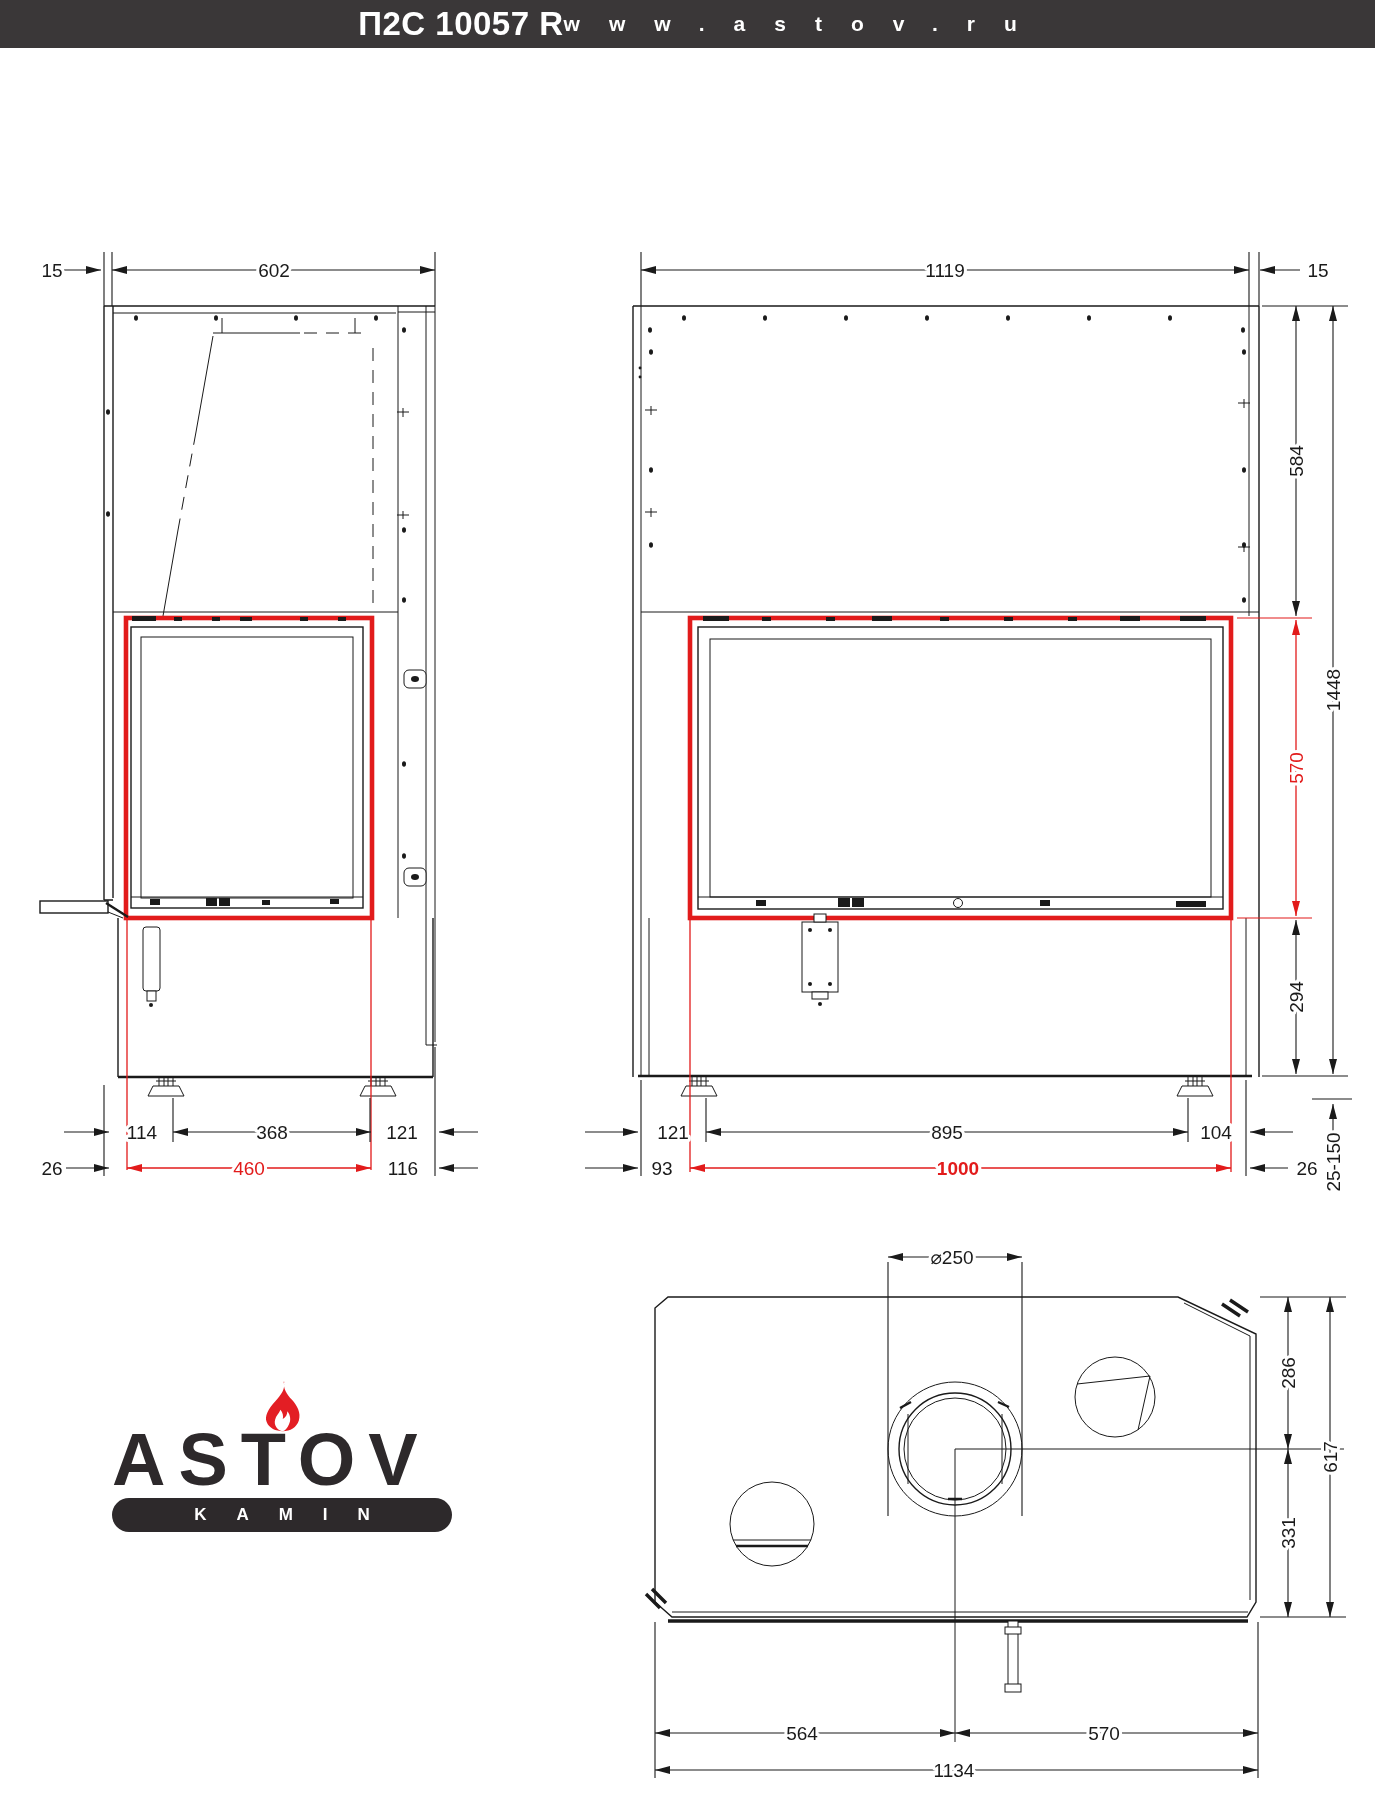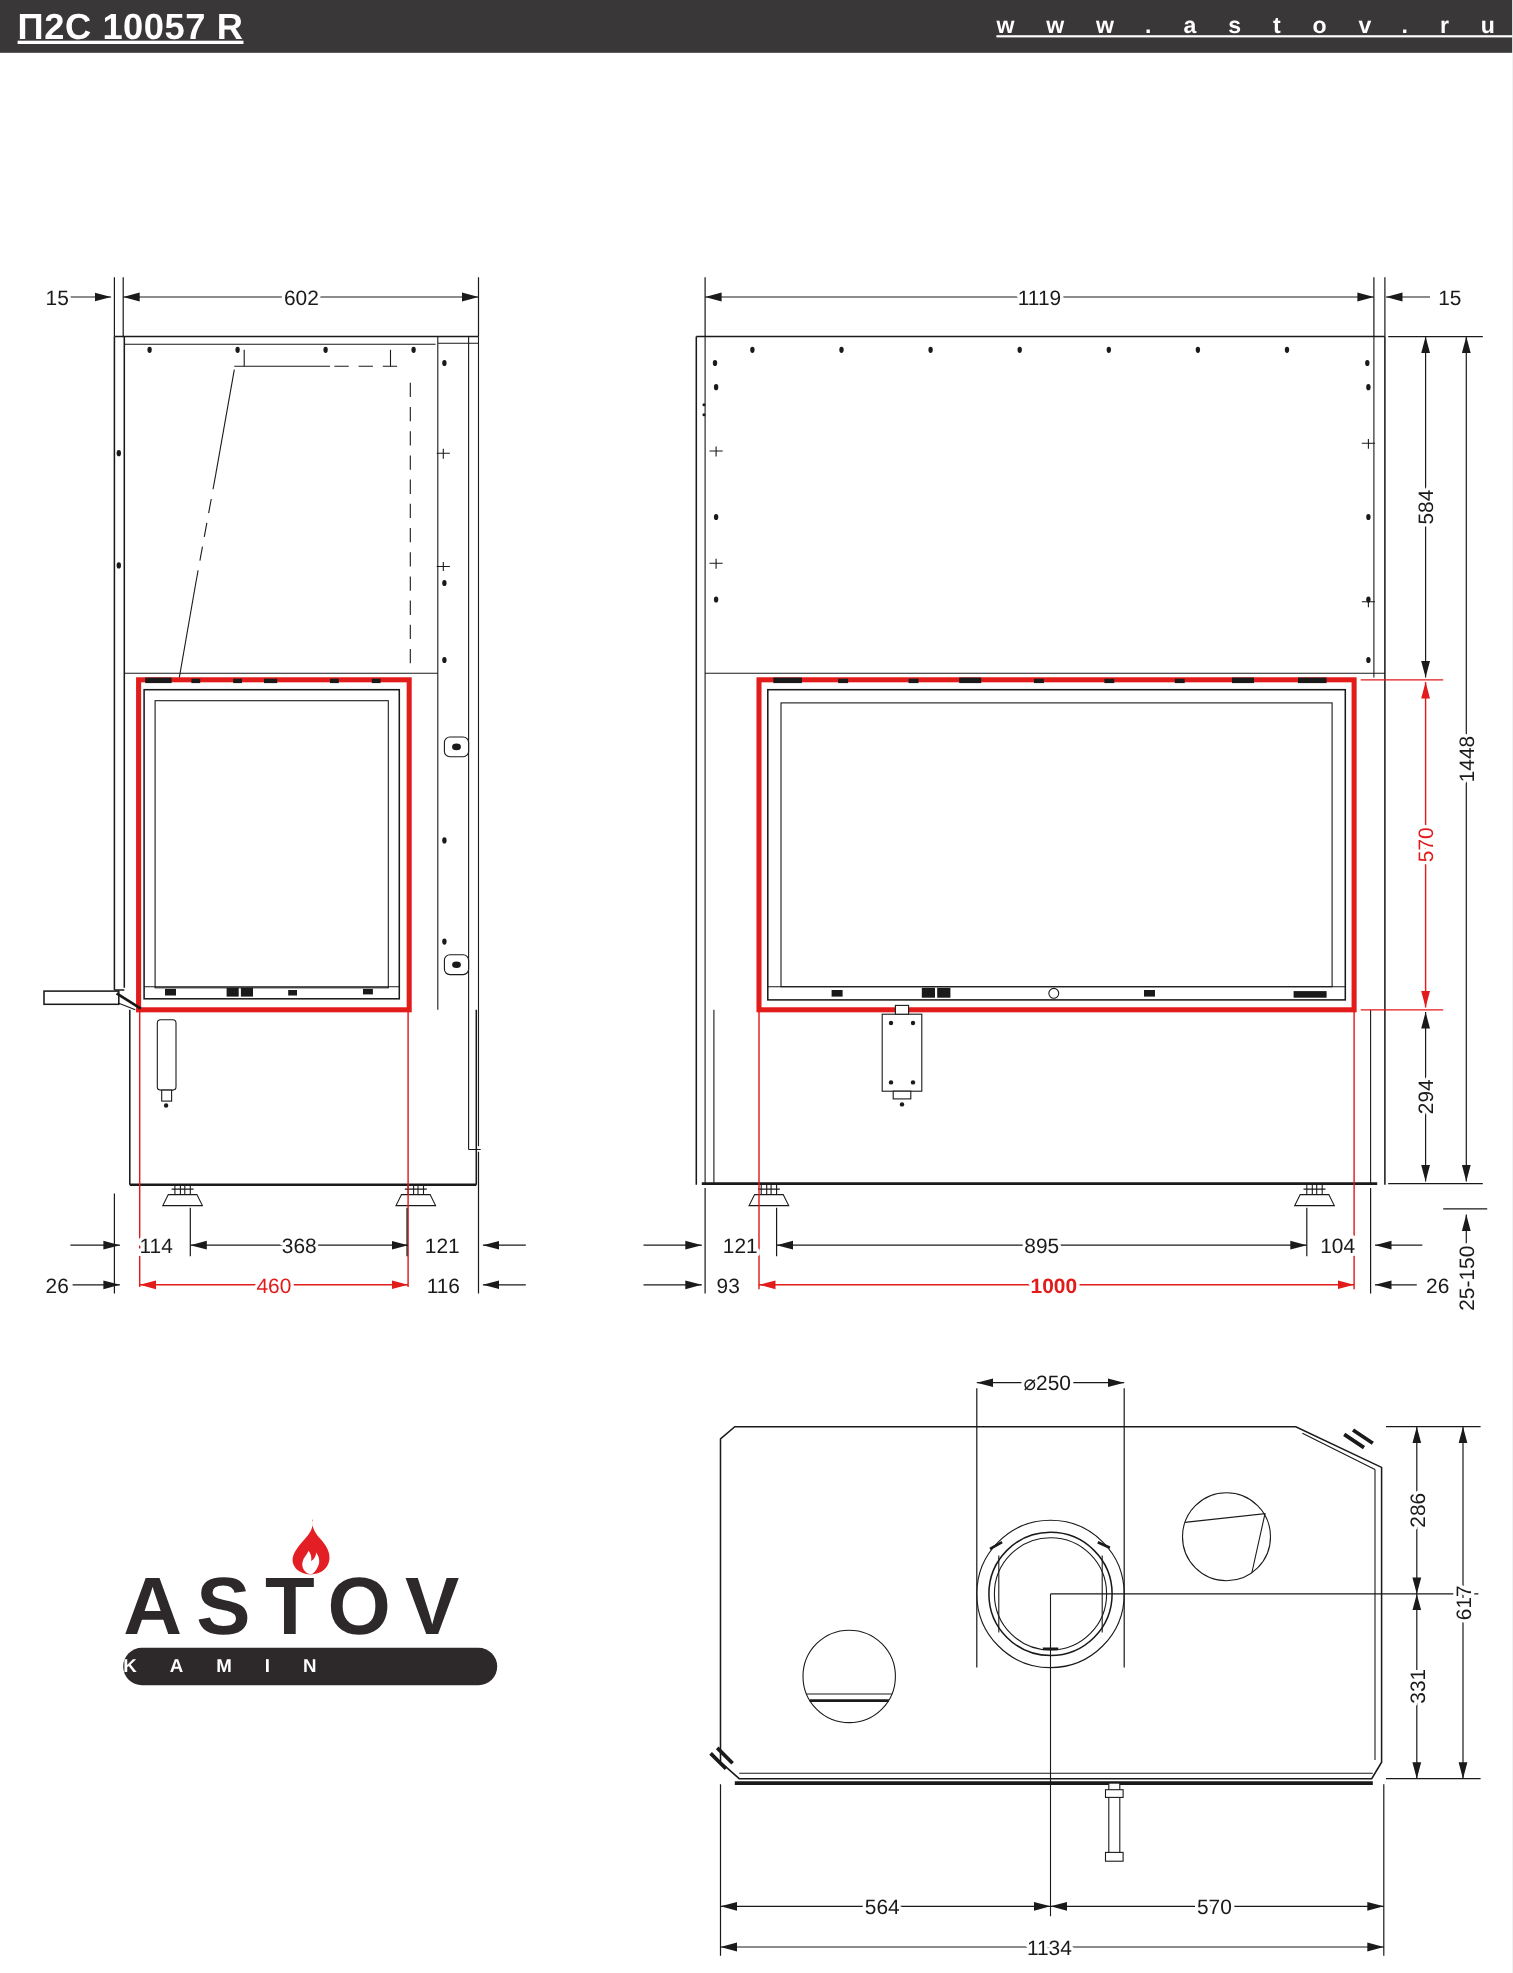--- a/index.html
+++ b/index.html
@@ -1,20 +1,20 @@
 <!DOCTYPE html>
 <html><head>
 <meta charset="utf-8">
 <style>
   html,body{margin:0;padding:0;background:#e8e8e8;}
   .page{position:relative;width:1375px;height:1794px;background:#ffffff;overflow:hidden;
         font-family:"Liberation Sans",sans-serif;}
   .titlebar{position:absolute;left:0;top:0;width:100%;height:48px;background:#3a3738;color:#fff;
-            display:flex;align-items:center;justify-content:space-between;padding:2px 16px;
-            box-sizing:border-box;z-index:5;text-decoration:underline;}
+            display:flex;align-items:center;justify-content:center;padding:2px 16px;
+            box-sizing:border-box;z-index:5;}
   .model{font-size:33px;font-weight:bold;letter-spacing:0.5px;}
   .site{font-size:21px;font-weight:bold;letter-spacing:29px;margin-right:-29px;}
   .drawing{position:absolute;left:0;top:0;width:1375px;height:1794px;}
   .ln{stroke:#1a1a1a;fill:none;stroke-width:1.4;}
   .t1{stroke-width:1;}
   .t2{stroke-width:2.4;}
   .t3{stroke-width:3.4;}
   .dash{stroke-dasharray:13 9;}
   .redthick{stroke:#e21b1b;stroke-width:4.6;fill:none;}
   .redthin{stroke:#e21b1b;stroke-width:1.1;fill:none;}
@@ -25,21 +25,21 @@
   .dtr{fill:#e21b1b;}
   .dtb{font-weight:bold;}
   .dot{fill:#1a1a1a;stroke:none;}
   .wf{fill:#fff;}
   .logo{position:absolute;left:112px;top:1380px;width:340px;z-index:4;}
   .flame{display:block;margin:0 auto -2px auto;}
   .brand{display:flex;color:#2d292b;font-weight:bold;font-size:74px;
          line-height:0.82;}
   .brand span{letter-spacing:13px;margin-right:-13px;}
   .kamin-bar{margin-top:7px;background:#2d292b;border-radius:17px;height:34px;display:flex;
-             align-items:center;justify-content:flex-start;color:#fff;font-weight:bold;font-size:17px;}
+             align-items:center;justify-content:center;color:#fff;font-weight:bold;font-size:17px;}
   .kamin-bar span{letter-spacing:30px;margin-right:-30px;}
 </style>
 </head>
 <body>
 
 <div class="page">
 
   <header class="titlebar">
     <div class="model">П2С 10057 R</div>
     <div class="site">www.astov.ru</div>

